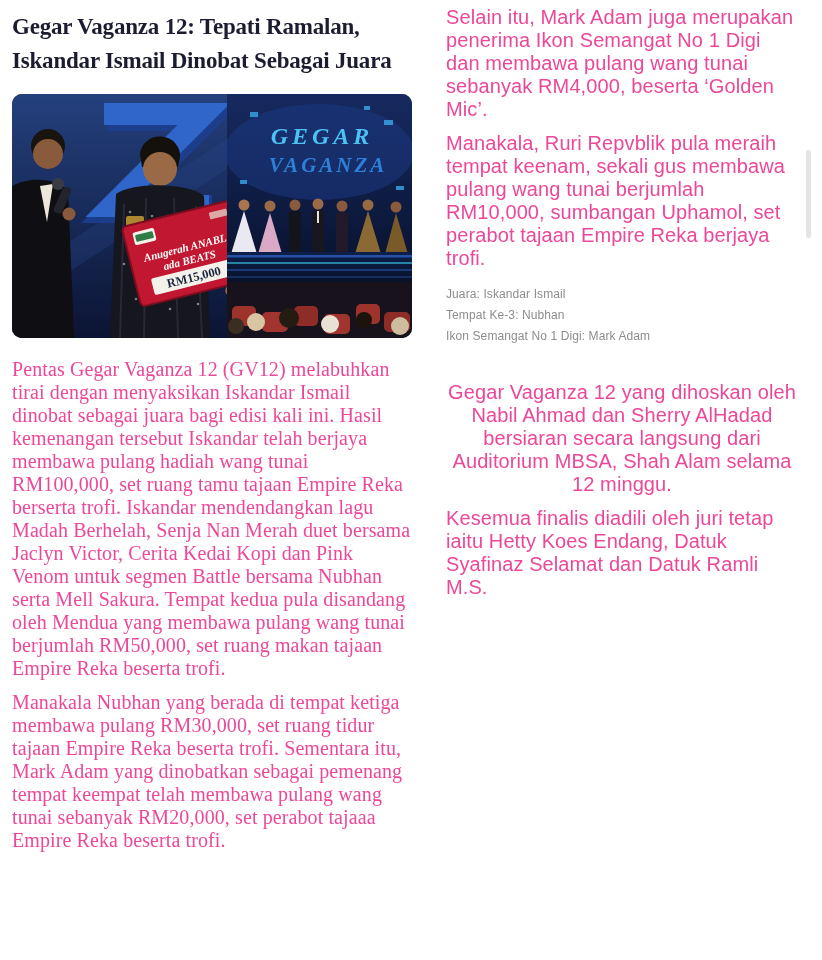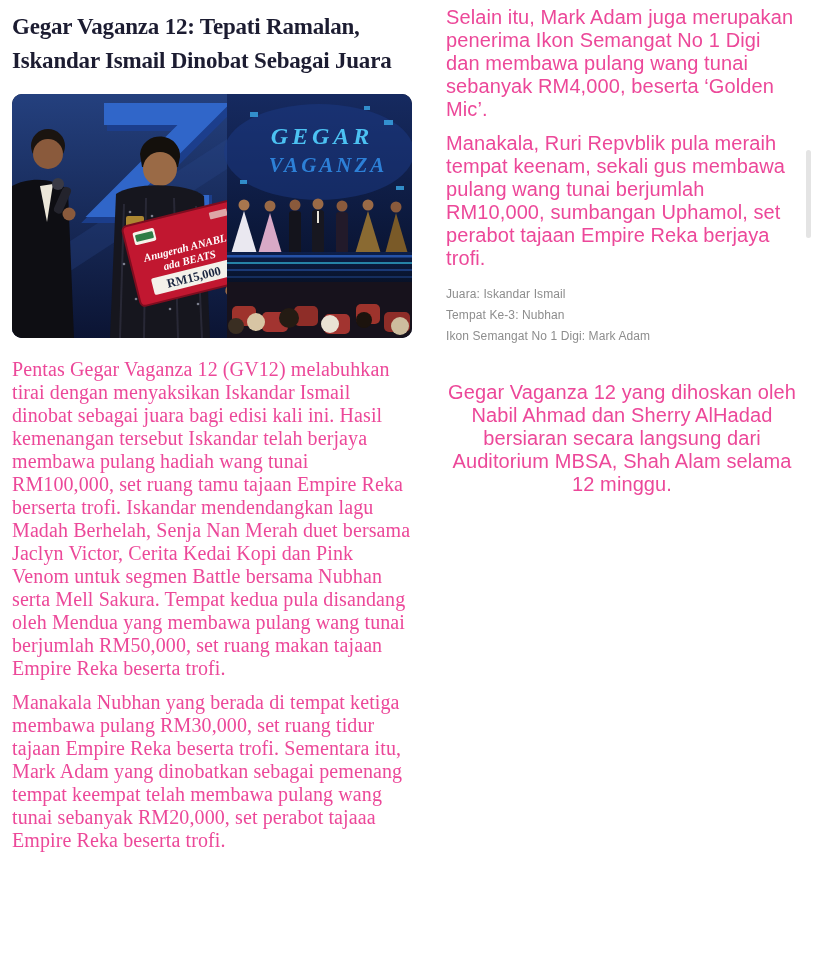--- a/index.html
+++ b/index.html
@@ -172,16 +172,17 @@
     <p class="body mt-top">Selain itu, Mark Adam juga merupakan penerima Ikon Semangat No 1 Digi dan membawa pulang wang tunai sebanyak RM4,000, beserta ‘Golden Mic’.</p>
     <p class="body">Manakala, Ruri Repvblik pula meraih tempat keenam, sekali gus membawa pulang wang tunai berjumlah RM10,000, sumbangan Uphamol, set perabot tajaan Empire Reka berjaya trofi.</p>
 
     <div class="winners">
       <div class="winner-item">Juara: Iskandar Ismail</div>
       <div class="winner-item">Tempat Ke-3: Nubhan</div>
       <div class="winner-item">Ikon Semangat No 1 Digi: Mark Adam</div>
     </div>
 
     <p class="body gap-lg">Gegar Vaganza 12 yang dihoskan oleh Nabil Ahmad dan Sherry AlHadad bersiaran secara langsung dari Auditorium MBSA, Shah Alam selama 12 minggu.</p>
+    <p class="body">Kesemua finalis diadili oleh juri tetap iaitu Hetty Koes Endang, Datuk Syafinaz Selamat dan Datuk Ramli M.S.</p>
   </div>
 
   <div class="scrollbar-thumb"></div>
 </div>
 
 </body></html>

